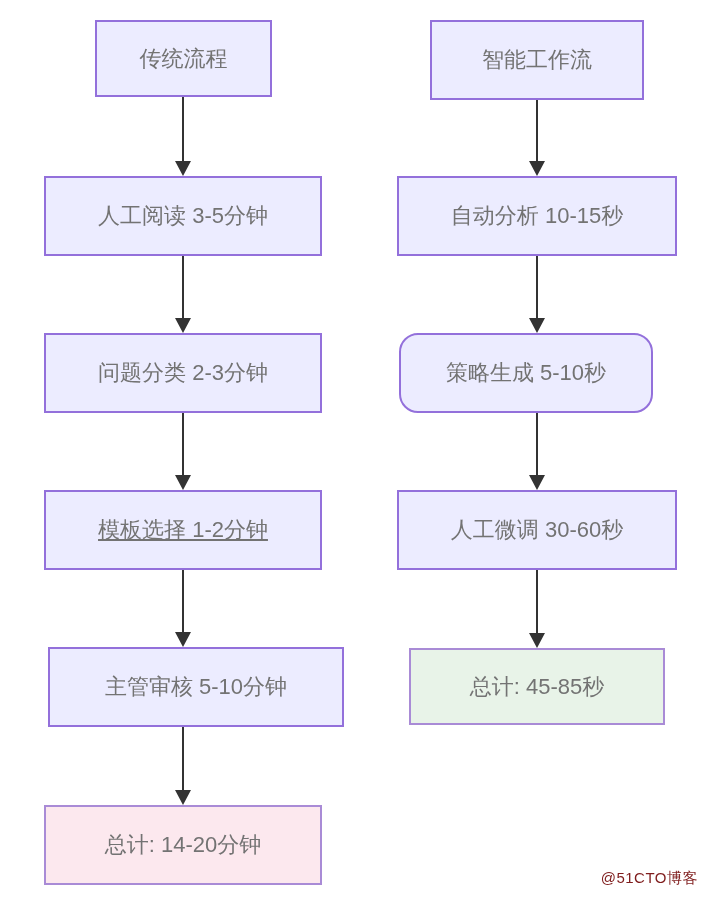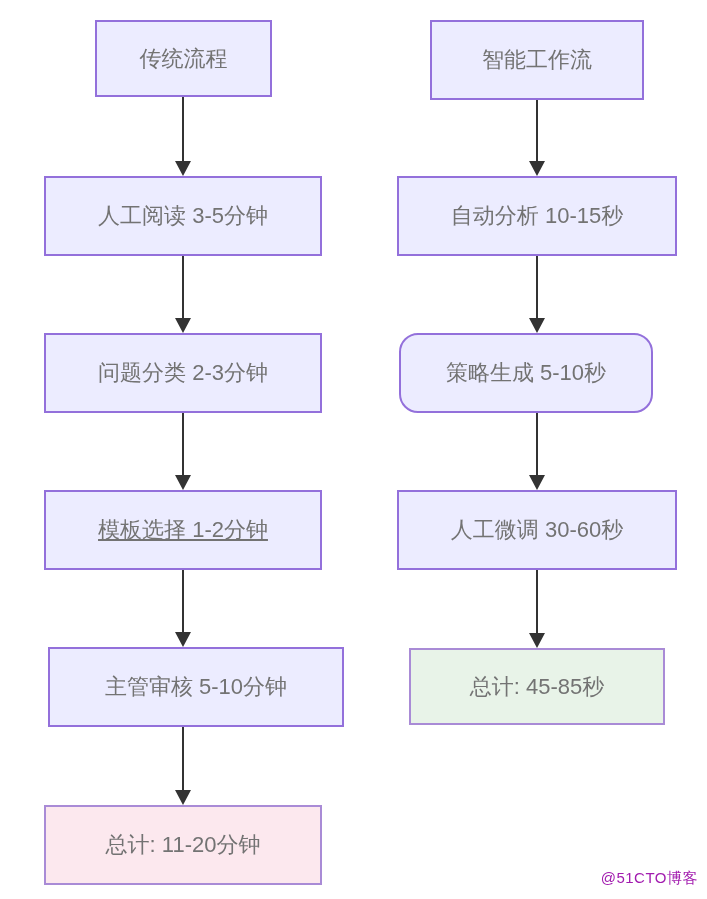--- a/index.html
+++ b/index.html
@@ -67,21 +67,21 @@
   .pos-a1r { top: 100px; height: 76px; }
   .pos-a2r { top: 256px; height: 77px; }
   .pos-a3r { top: 413px; height: 77px; }
   .pos-a4r { top: 570px; height: 78px; }
 
   .watermark {
     position: absolute;
     right: 9px;
     bottom: 11px;
     font-size: 15px;
-    color: #a21caf;
+    color: #7f1d1d;
     letter-spacing: 0.5px;
   }
 </style>
 </head>
 <body>
 
 <div class="canvas">
 
   <div class="node pos-l1">
     <span>传统流程</span>
@@ -92,21 +92,21 @@
   <div class="node pos-l3">
     <span>问题分类 2-3分钟</span>
   </div>
   <div class="node pos-l4">
     <span>模板选择 1-2分钟</span>
   </div>
   <div class="node pos-l5">
     <span>主管审核 5-10分钟</span>
   </div>
   <div class="node total-pink pos-l6">
-    <span>总计: 11-20分钟</span>
+    <span>总计: 14-20分钟</span>
   </div>
 
   <div class="arrow pos-al pos-a1l">
       <div class="shaft"></div>
       <div class="head"></div>
     </div>
   <div class="arrow pos-al pos-a2l">
       <div class="shaft"></div>
       <div class="head"></div>
     </div>

